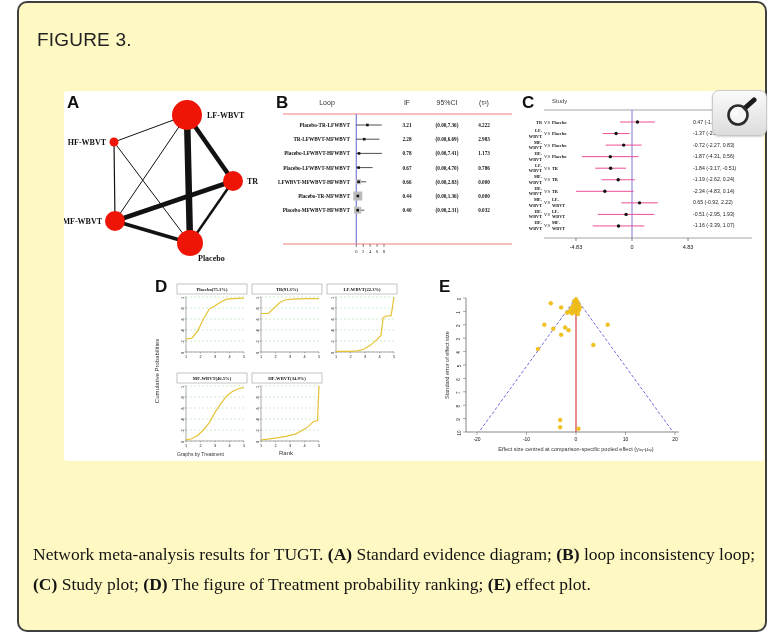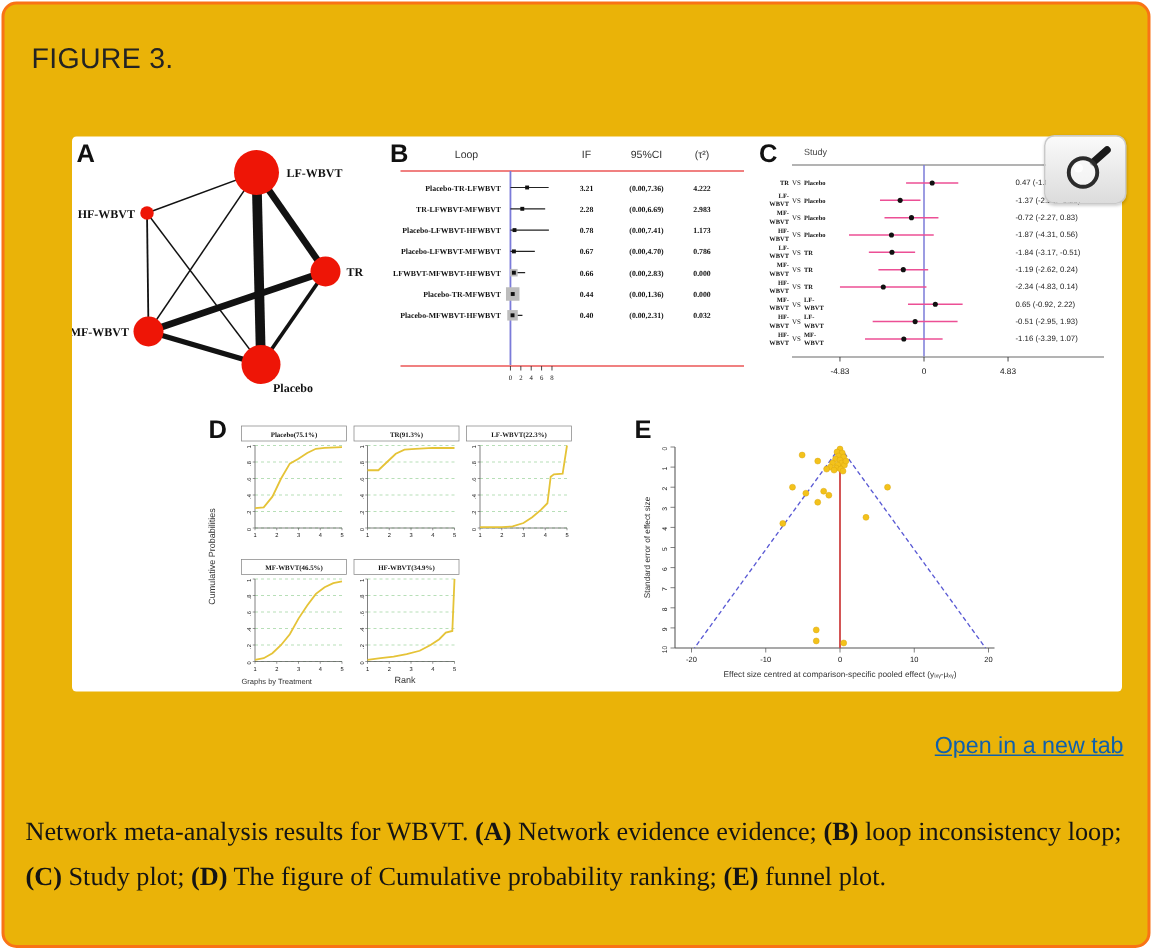--- a/index.html
+++ b/index.html
@@ -1,16 +1,16 @@
 <!DOCTYPE html>
 <html><head>
 <meta charset="utf-8">
 <style>
   html,body{margin:0;padding:0;width:768px;height:633px;background:#fff;overflow:hidden;}
-  .card{position:absolute;inset:1px;background:#eab308;border:2px solid #f97316;border-radius:10px;font-family:"Liberation Sans",sans-serif;}
+  .card{position:absolute;inset:1px;background:#fef9c3;border:2px solid #404040;border-radius:10px;font-family:"Liberation Sans",sans-serif;margin-left:16px;}
   .fig-label{position:absolute;left:18px;top:26px;margin:0;font-size:19px;font-weight:normal;color:#232323;letter-spacing:.2px;}
   .figure-area{position:absolute;left:45px;top:88px;width:700px;height:370px;background:#ffffff;border-radius:3px;cursor:pointer;}
   .figure-area svg{position:absolute;display:block;}
   #svg-network{left:0;top:0;width:215px;height:182px;}
   #svg-loop{left:213px;top:0;width:240px;height:172px;}
   #svg-forest{left:458px;top:0;width:234px;height:172px;}
   #svg-sucra{left:85px;top:185px;width:285px;height:182px;}
   #svg-funnel{left:372px;top:183px;width:320px;height:187px;}
   .panel-letter{position:absolute;font-size:17px;font-weight:bold;color:#111;font-family:"Liberation Sans",sans-serif;}
   .pl-a{left:3px;top:2px;} .pl-b{left:212px;top:2px;} .pl-c{left:458px;top:2px;}
@@ -451,16 +451,15 @@
 
     <div class="zoom-btn">
       <svg width="34" height="32" viewBox="0 0 34 32">
         <line x1="22" y1="11" x2="31" y2="3" stroke="#1a1a1a" stroke-width="5" stroke-linecap="round"></line>
         <circle cx="15" cy="18" r="9.5" fill="rgba(255,255,255,0.55)" stroke="#2b2b2b" stroke-width="2.6"></circle>
         <circle cx="12" cy="15" r="3" fill="rgba(255,255,255,0.8)"></circle>
       </svg>
     </div>
   </div>
 
-  <a class="open-link" href="#">Open in a new tab</a>
-
-  <p class="caption"><span>Network meta-analysis results for WBVT. </span><b>(A)</b><span> Network evidence evidence; </span><b>(B)</b><span> loop inconsistency loop; </span><b>(C)</b><span> Study plot; </span><b>(D)</b><span> The figure of Cumulative probability ranking; </span><b>(E)</b><span> funnel plot.</span></p>
+
+  <p class="caption"><span>Network meta-analysis results for TUGT. </span><b>(A)</b><span> Standard evidence diagram; </span><b>(B)</b><span> loop inconsistency loop; </span><b>(C)</b><span> Study plot; </span><b>(D)</b><span> The figure of Treatment probability ranking; </span><b>(E)</b><span> effect plot.</span></p>
 </div>
 
 </body></html>

